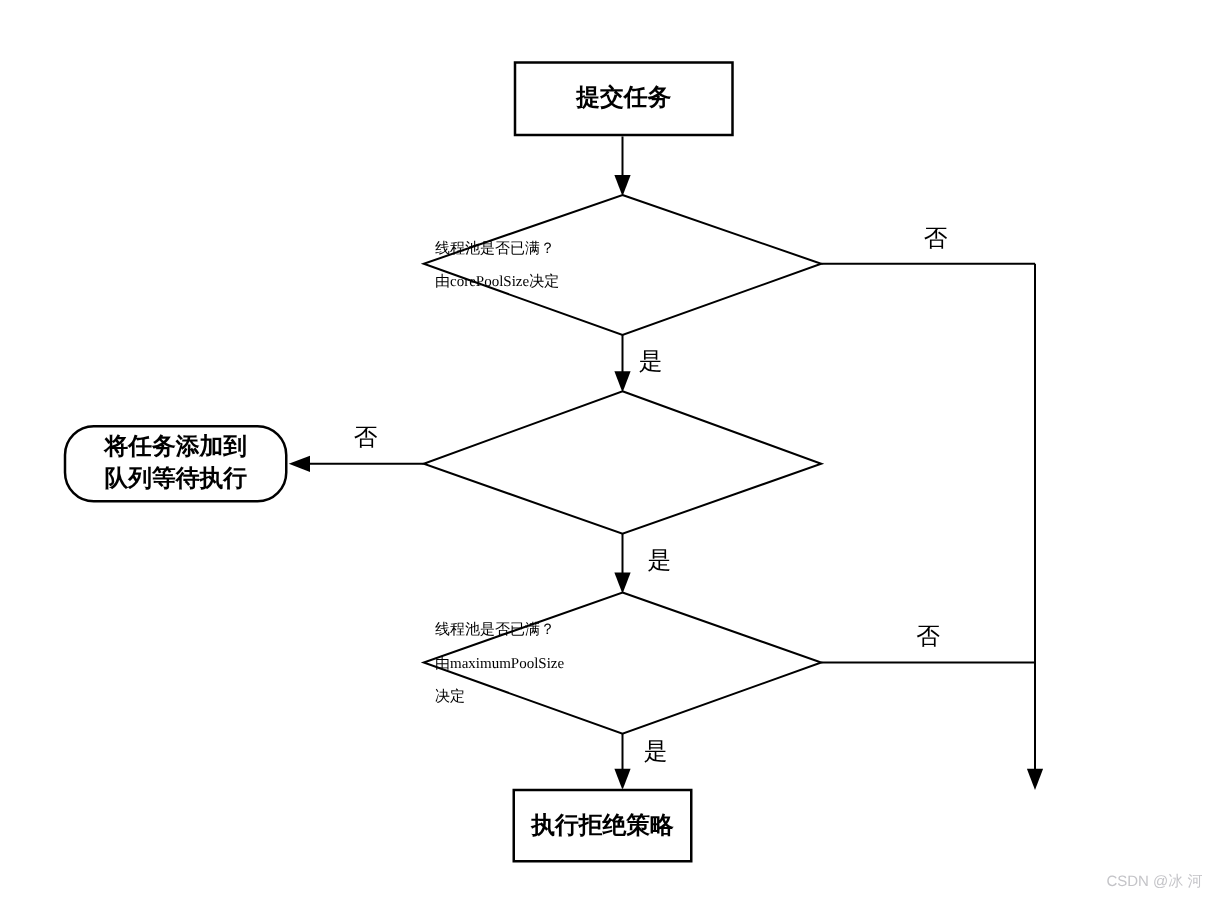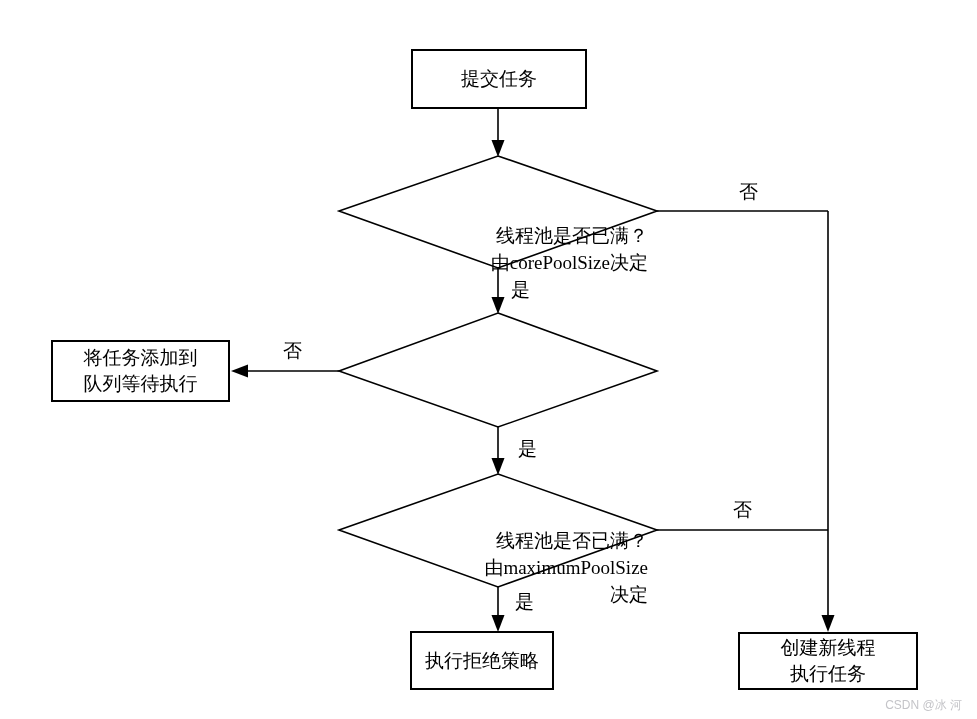--- a/index.html
+++ b/index.html
@@ -44,30 +44,30 @@
     border: 2px solid var(--color-line);
     background: var(--color-background);
     display: flex;
     align-items: center;
     justify-content: center;
     text-align: center;
     white-space: pre-line;
     font-size: 19px;
     line-height: 26px;
     color: var(--color-text);
+    font-weight: bold;
   }
   .decision-label {
     position: absolute;
     width: 300px;
-    text-align: right;
+    text-align: left;
     white-space: pre-line;
-    font-size: 19px;
+    font-size: 12px;
     line-height: 27px;
     color: var(--color-text);
-    margin-top: 37px;
   }
   .edge-label {
     position: absolute;
     font-size: 19px;
     line-height: 20px;
     color: var(--color-text);
   }
   .watermark {
     position: absolute;
     right: 15px;
@@ -106,27 +106,25 @@
 
     <g>
       <polygon class="diamond" points="498,156 657,211 498,268 339,211"></polygon>
       <polygon class="diamond" points="498,313 657,371 498,427 339,371"></polygon>
       <polygon class="diamond" points="498,474 657,530 498,587 339,530"></polygon>
     </g>
   </svg>
 
   <div class="node-box" style="left:411px; top:49px; width:176px; height:60px;">提交任务</div>
 
-  <div class="node-box" style="left:51px; top:340px; width:179px; height:62px;">将任务添加到
+  <div class="node-box" style="left:51px; top:340px; width:179px; height:62px;border-radius:24px;">将任务添加到
 队列等待执行</div>
 
   <div class="node-box" style="left:410px; top:631px; width:144px; height:59px;">执行拒绝策略</div>
 
-  <div class="node-box" style="left:738px; top:632px; width:180px; height:58px;">创建新线程
-执行任务</div>
 
   <div class="decision-label" style="left:348px; top:185px;">线程池是否已满？
 由corePoolSize决定</div>
 
 
   <div class="decision-label" style="left:348px; top:490px;">线程池是否已满？
 由maximumPoolSize
 决定</div>
 
   <div class="edge-label" style="left:511px; top:280px;">是</div>

